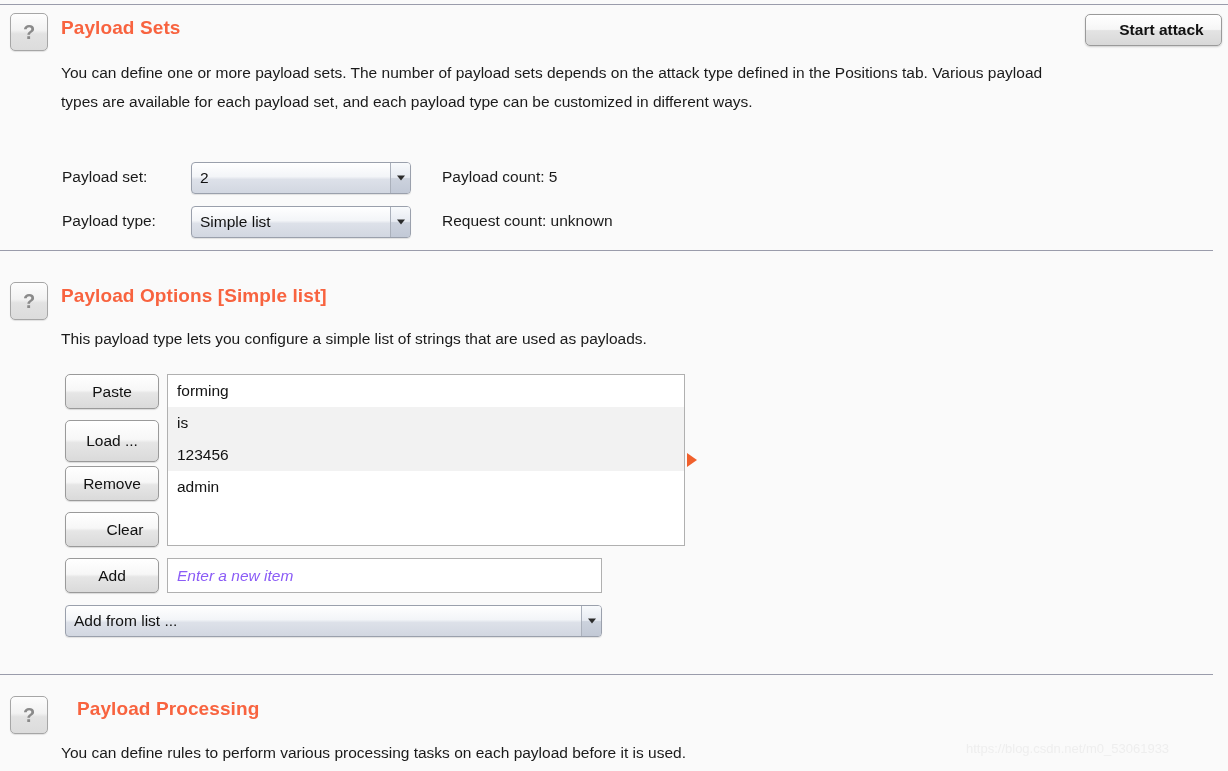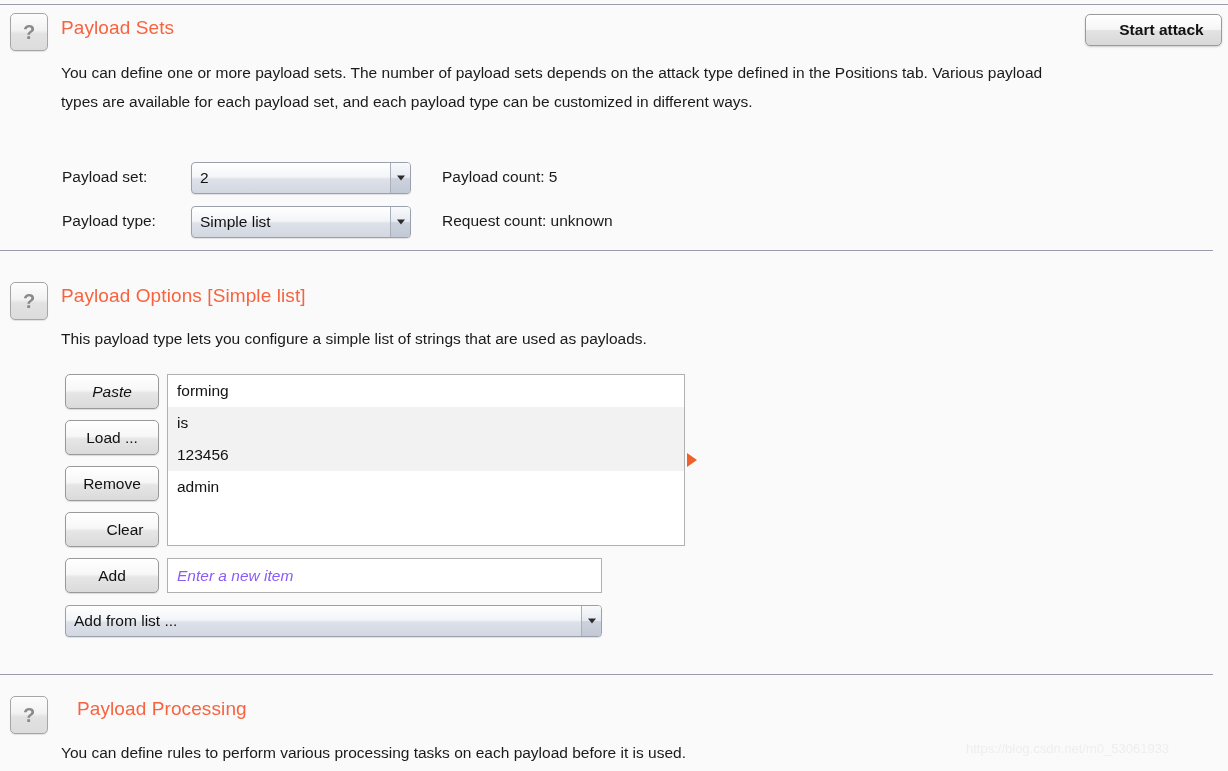--- a/index.html
+++ b/index.html
@@ -47,21 +47,21 @@
     color: #8a8a8a;
     line-height: 1;
     font-family: "Liberation Sans", sans-serif;
   }
 
   
   .heading {
     position: absolute;
     color: #f8633f;
     font-size: 19px;
-    font-weight: normal;
+    font-weight: bold;
     white-space: nowrap;
     letter-spacing: 0.1px;
   }
   .body-text {
     position: absolute;
     color: #1a1a1a;
     font-size: 15.5px;
     line-height: 29px;
   }
   .label {
@@ -235,22 +235,22 @@
   <div class="hr s1"></div>
 
   <div class="help-btn" style="left:10px; top:282px;">
     <div class="qm">?</div>
   </div>
 
   <div class="heading" style="left:61px; top:285px;">Payload Options [Simple list]</div>
 
   <div class="body-text" style="left:61px; top:324px; width:1012px;">This payload type lets you configure a simple list of strings that are used as payloads.</div>
 
-  <button class="pbtn" style="left:65px; top:374px; width:94px; height:35px;font-style:italic;">Paste</button>
-  <button class="pbtn" style="left:65px; top:420px; width:94px; height:35px;">Load ...</button>
+  <button class="pbtn" style="left:65px; top:374px; width:94px; height:35px;">Paste</button>
+  <button class="pbtn" style="left:65px; top:420px; width:94px; height:42px;">Load ...</button>
   <button class="pbtn" style="left:65px; top:466px; width:94px; height:35px;">Remove</button>
   <button class="pbtn" style="left:65px; top:512px; width:94px; height:35px;padding-left:26px;">Clear</button>
   <button class="pbtn" style="left:65px; top:558px; width:94px; height:35px;">Add</button>
 
   <div class="listbox" style="left:167px; top:374px; width:518px; height:172px;">
     <div class="rows">
         <div class="row">forming</div>
         <div class="row alt">is</div>
         <div class="row alt">123456</div>
         <div class="row">admin</div>

